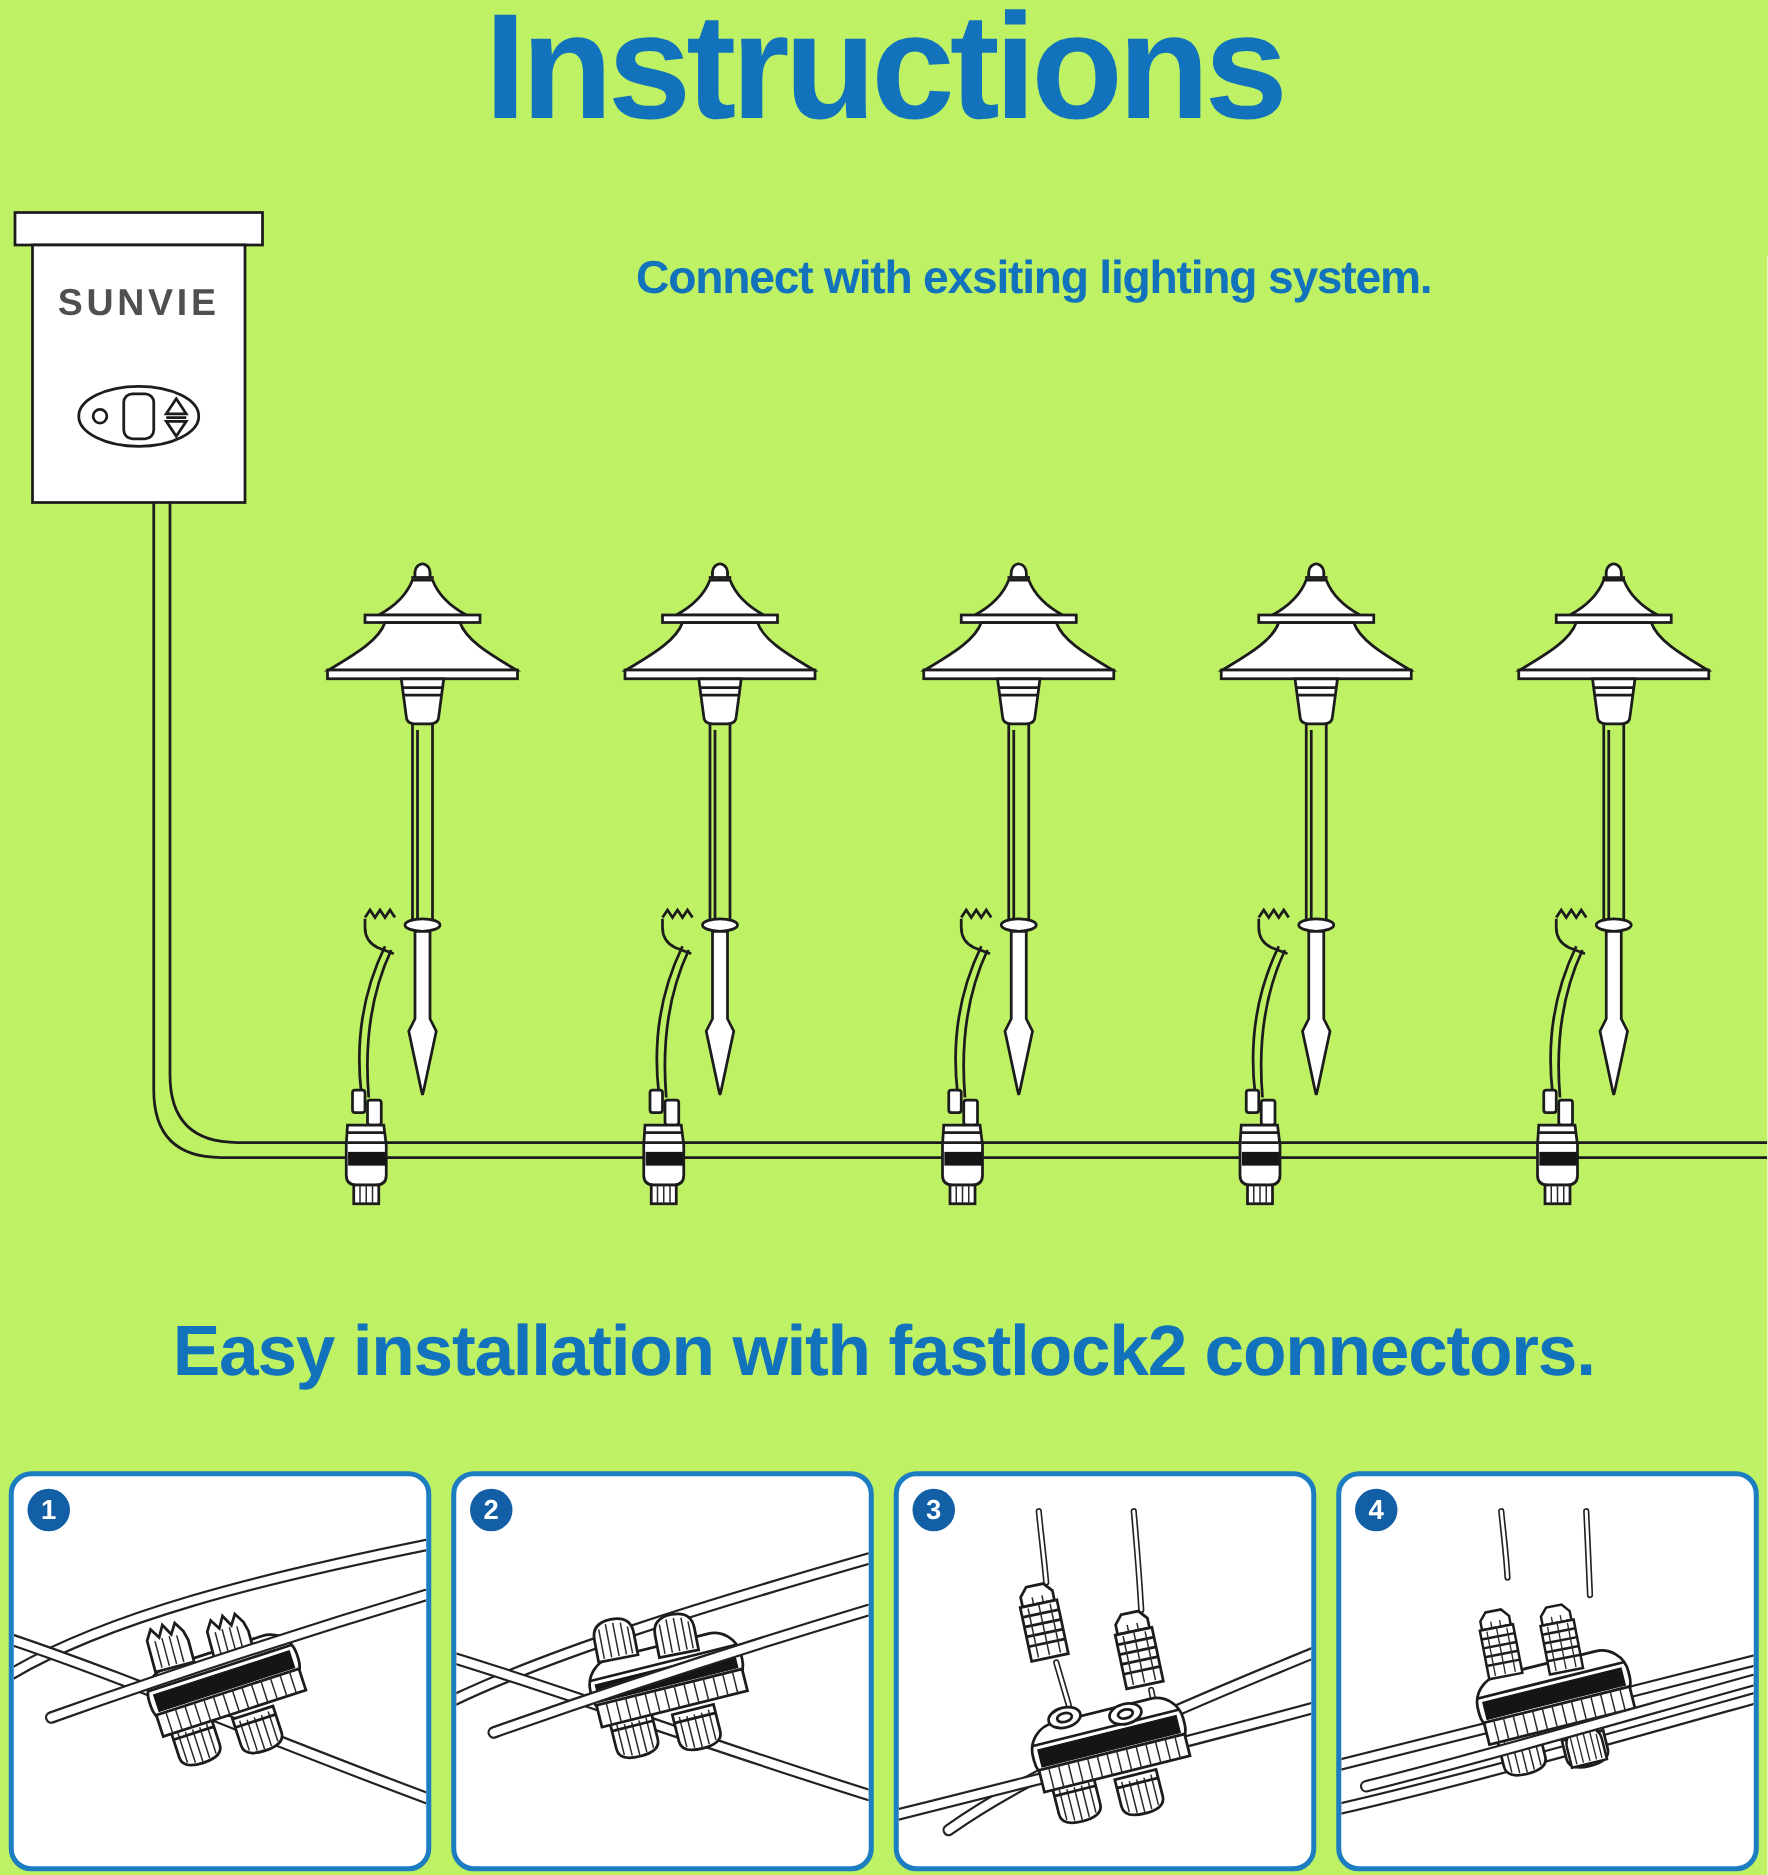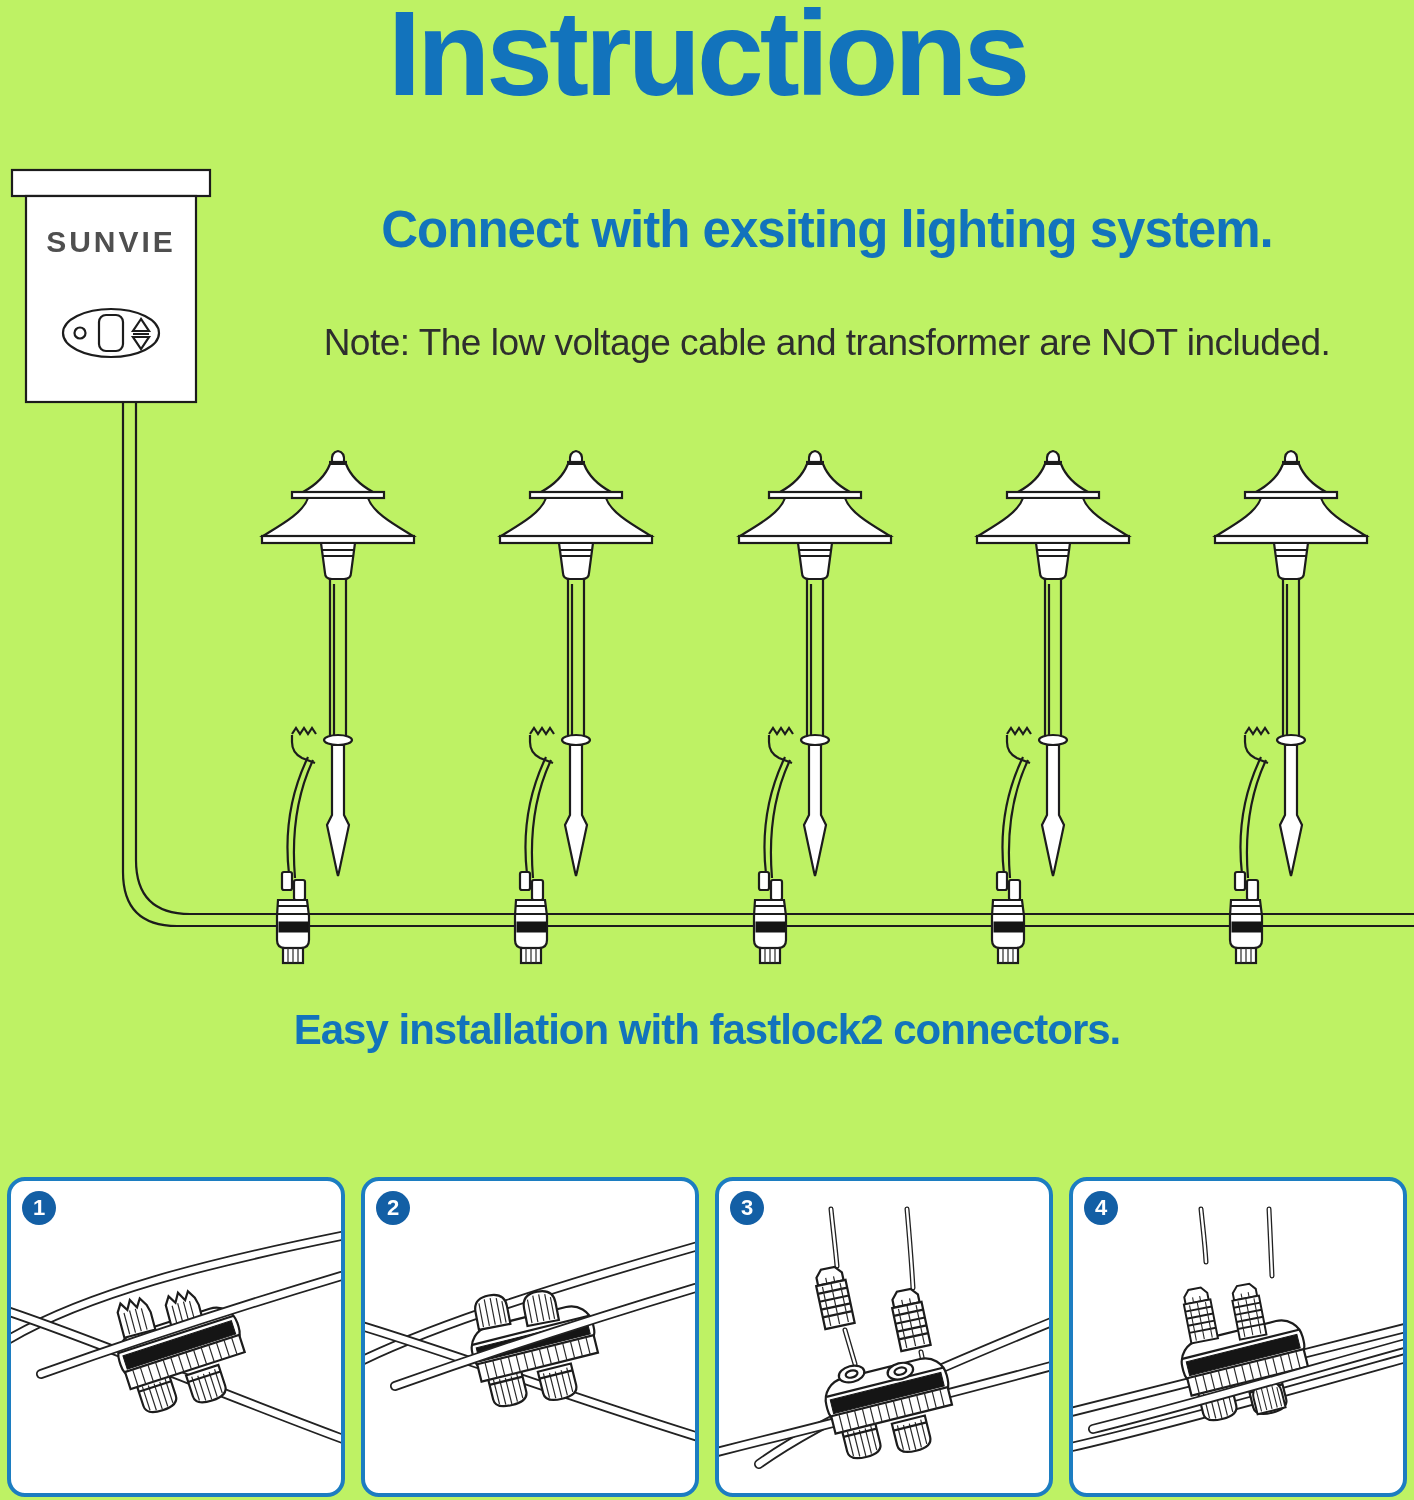--- a/index.html
+++ b/index.html
@@ -15,22 +15,22 @@
 
   .page-title{
     position:absolute;top:-14px;left:0;width:100%;
     text-align:center;font-size:120px;font-weight:bold;
     letter-spacing:-4px;color:var(--heading-blue);line-height:1.12;
   }
   .sec-heading{
     position:absolute;text-align:center;font-weight:bold;
     color:var(--heading-blue);letter-spacing:-1px;line-height:1.1;
   }
-  .sec-heading.connect{top:202px;left:240px;width:1174px;font-size:51px}
-  .sec-heading.install{top:1007px;left:0;width:1414px;font-size:42px}
+  .sec-heading.connect{top:202px;left:240px;width:1174px;font-size:37px}
+  .sec-heading.install{top:1050px;left:0;width:1414px;font-size:57px}
   .note-text{
     position:absolute;top:322px;left:240px;width:1174px;
     text-align:center;font-size:37px;color:#2e2e2e;letter-spacing:-0.5px;
   }
 
   svg.diagram{position:absolute;top:0;left:0}
 
   
   .ln{stroke:var(--ink);stroke-width:2.2;fill:#fff}
   .lnf{stroke:var(--ink);stroke-width:2.2;fill:none}
@@ -145,21 +145,20 @@
     <g id="lights-layer">
         <use href="#plight" x="338"></use>
         <use href="#plight" x="576"></use>
         <use href="#plight" x="815"></use>
         <use href="#plight" x="1053"></use>
         <use href="#plight" x="1291"></use>
       </g>
   </svg>
 
   <div class="sec-heading connect">Connect with exsiting lighting system.</div>
-  <div class="note-text">Note: The low voltage cable and transformer are NOT included.</div>
 
   <div class="sec-heading install">Easy installation with fastlock2 connectors.</div>
 
   <div class="steps-row">
 
     <div class="step-panel">
       <div class="step-badge">1</div>
       <div class="step-illus">
         <svg viewBox="0 0 330 246">
           <path class="co" d="M-10 130 C70 80 200 48 340 20"></path>

